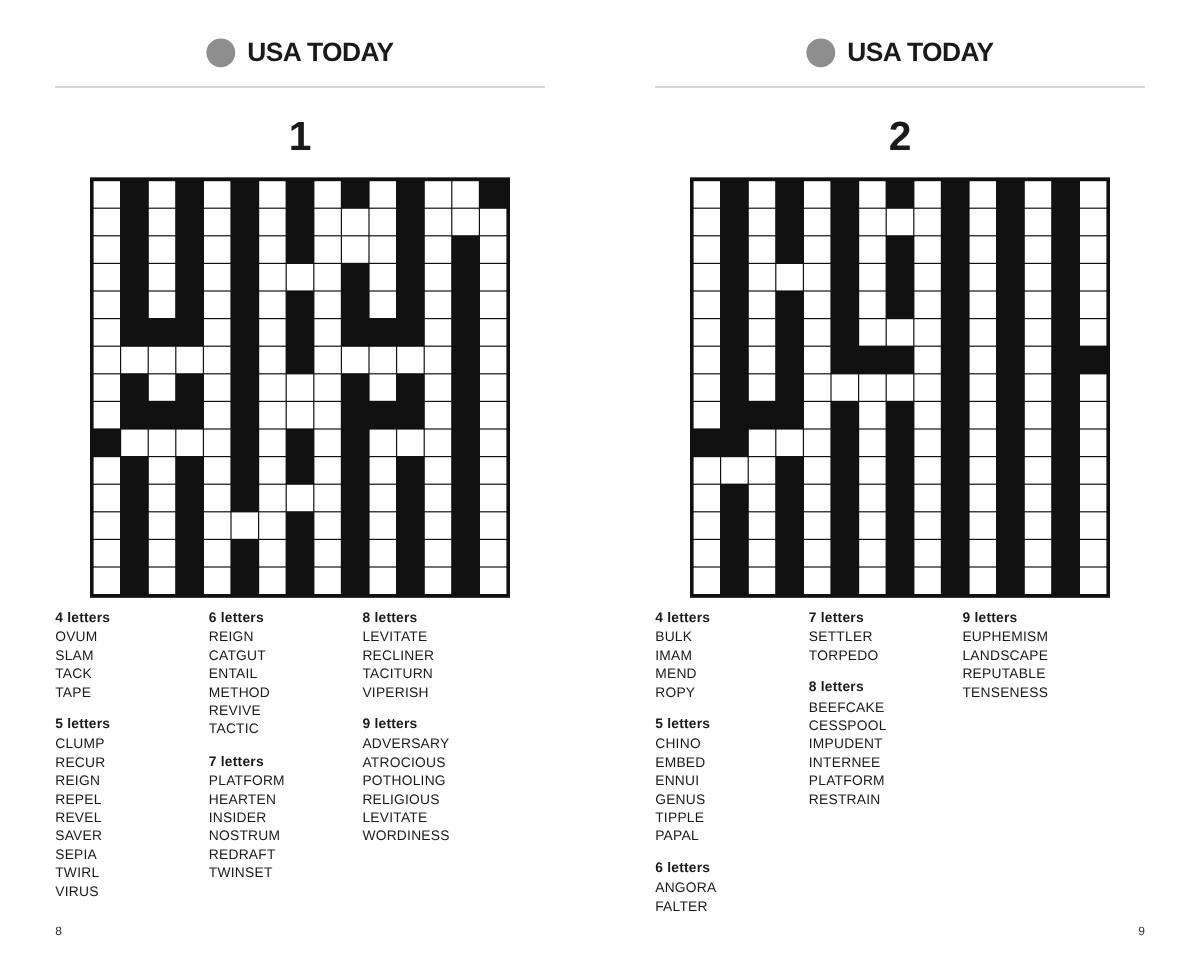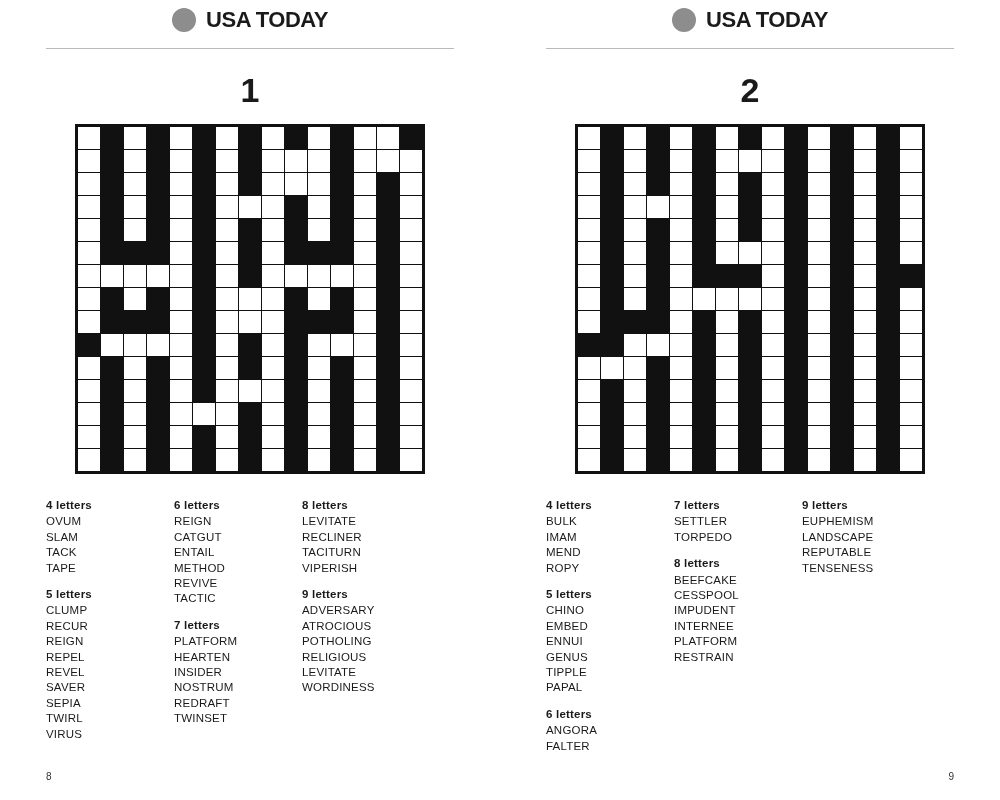--- a/index.html
+++ b/index.html
@@ -23,20 +23,21 @@
     width: 500px;
     height: 800px;
     position: relative;
     box-sizing: border-box;
   }
   .page-left { padding: 0 46px 0 46px; }
   .page-right { padding: 0 46px 0 46px; }
 
   
   .masthead {
+    padding-top: 24px;
     display: flex;
     align-items: center;
     justify-content: center;
     gap: 10px;
     height: 40px;
   }
   .masthead-dot {
     width: 24px;
     height: 24px;
     border-radius: 50%;
@@ -83,21 +84,21 @@
     height: 22px;
     background: #ffffff;
   }
   .cell.black {
     background: #111111;
   }
 
   
   .lists {
     display: flex;
-    margin-top: 24px;
+    margin-top: 10px;
     font-size: 11.5px;
     line-height: 15.4px;
     letter-spacing: 0.2px;
   }
   .list-col {
     width: 124px;
     padding-right: 4px;
   }
   .group {
     margin-bottom: 11px;

